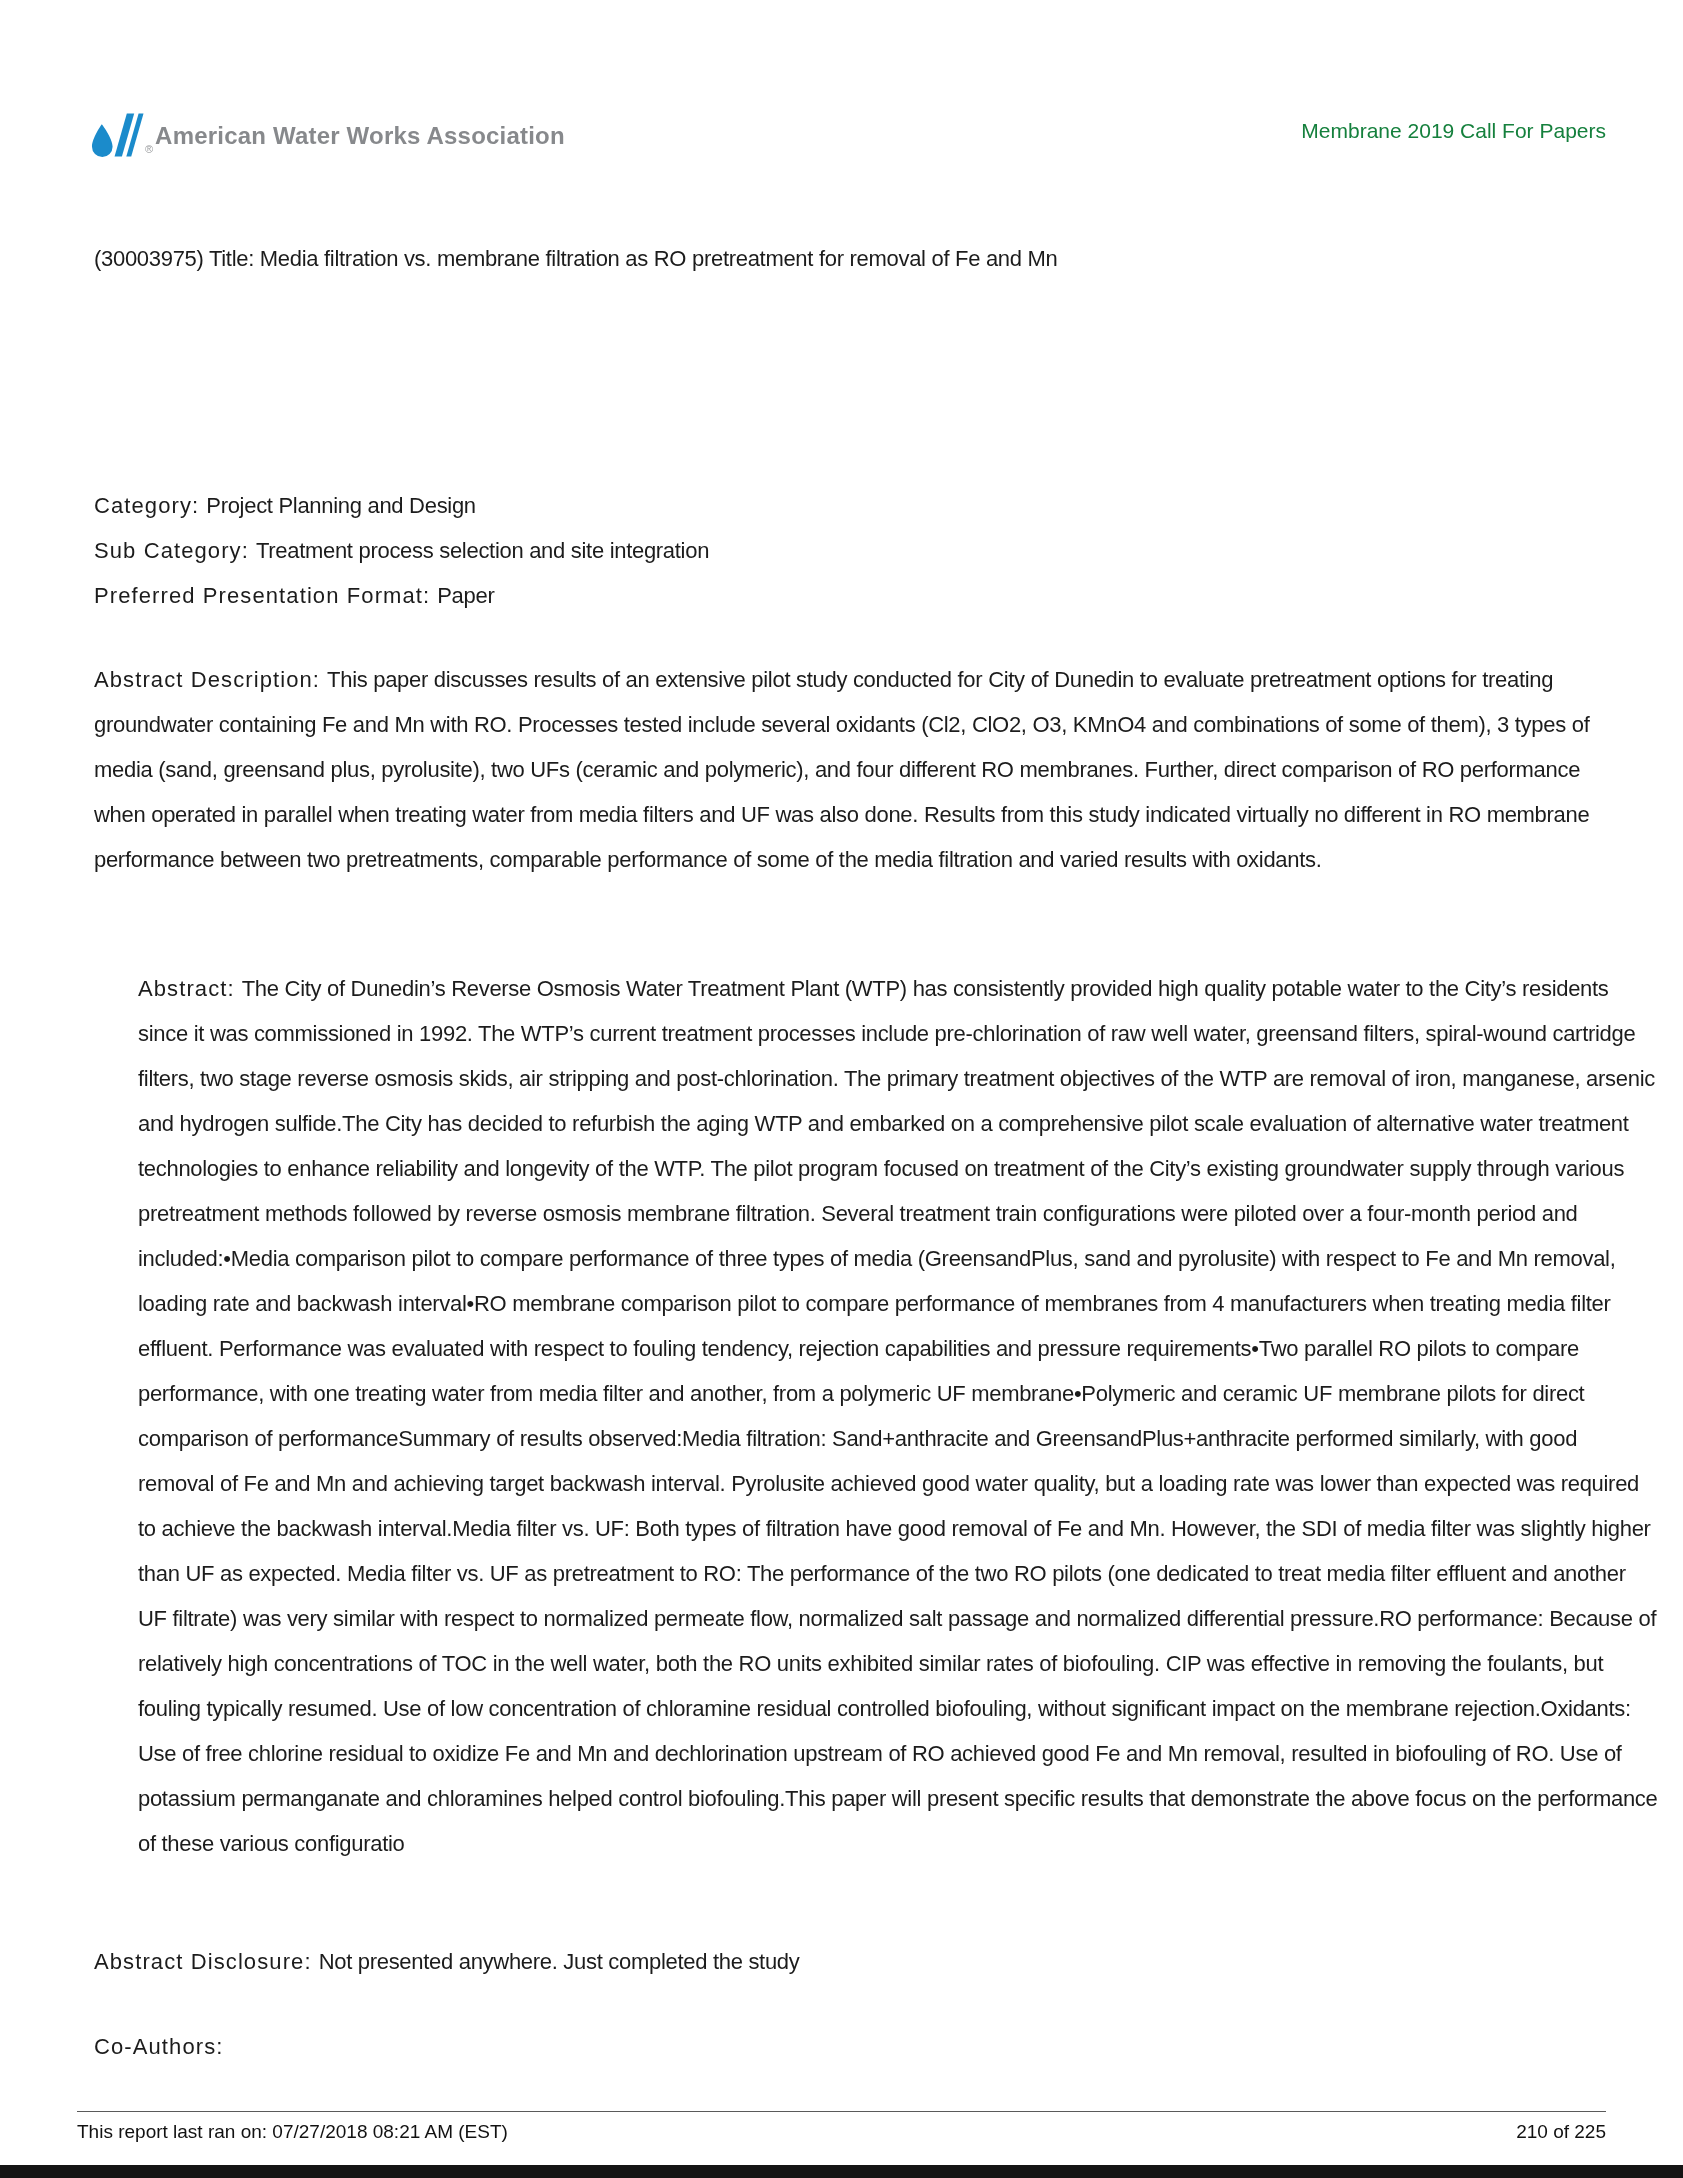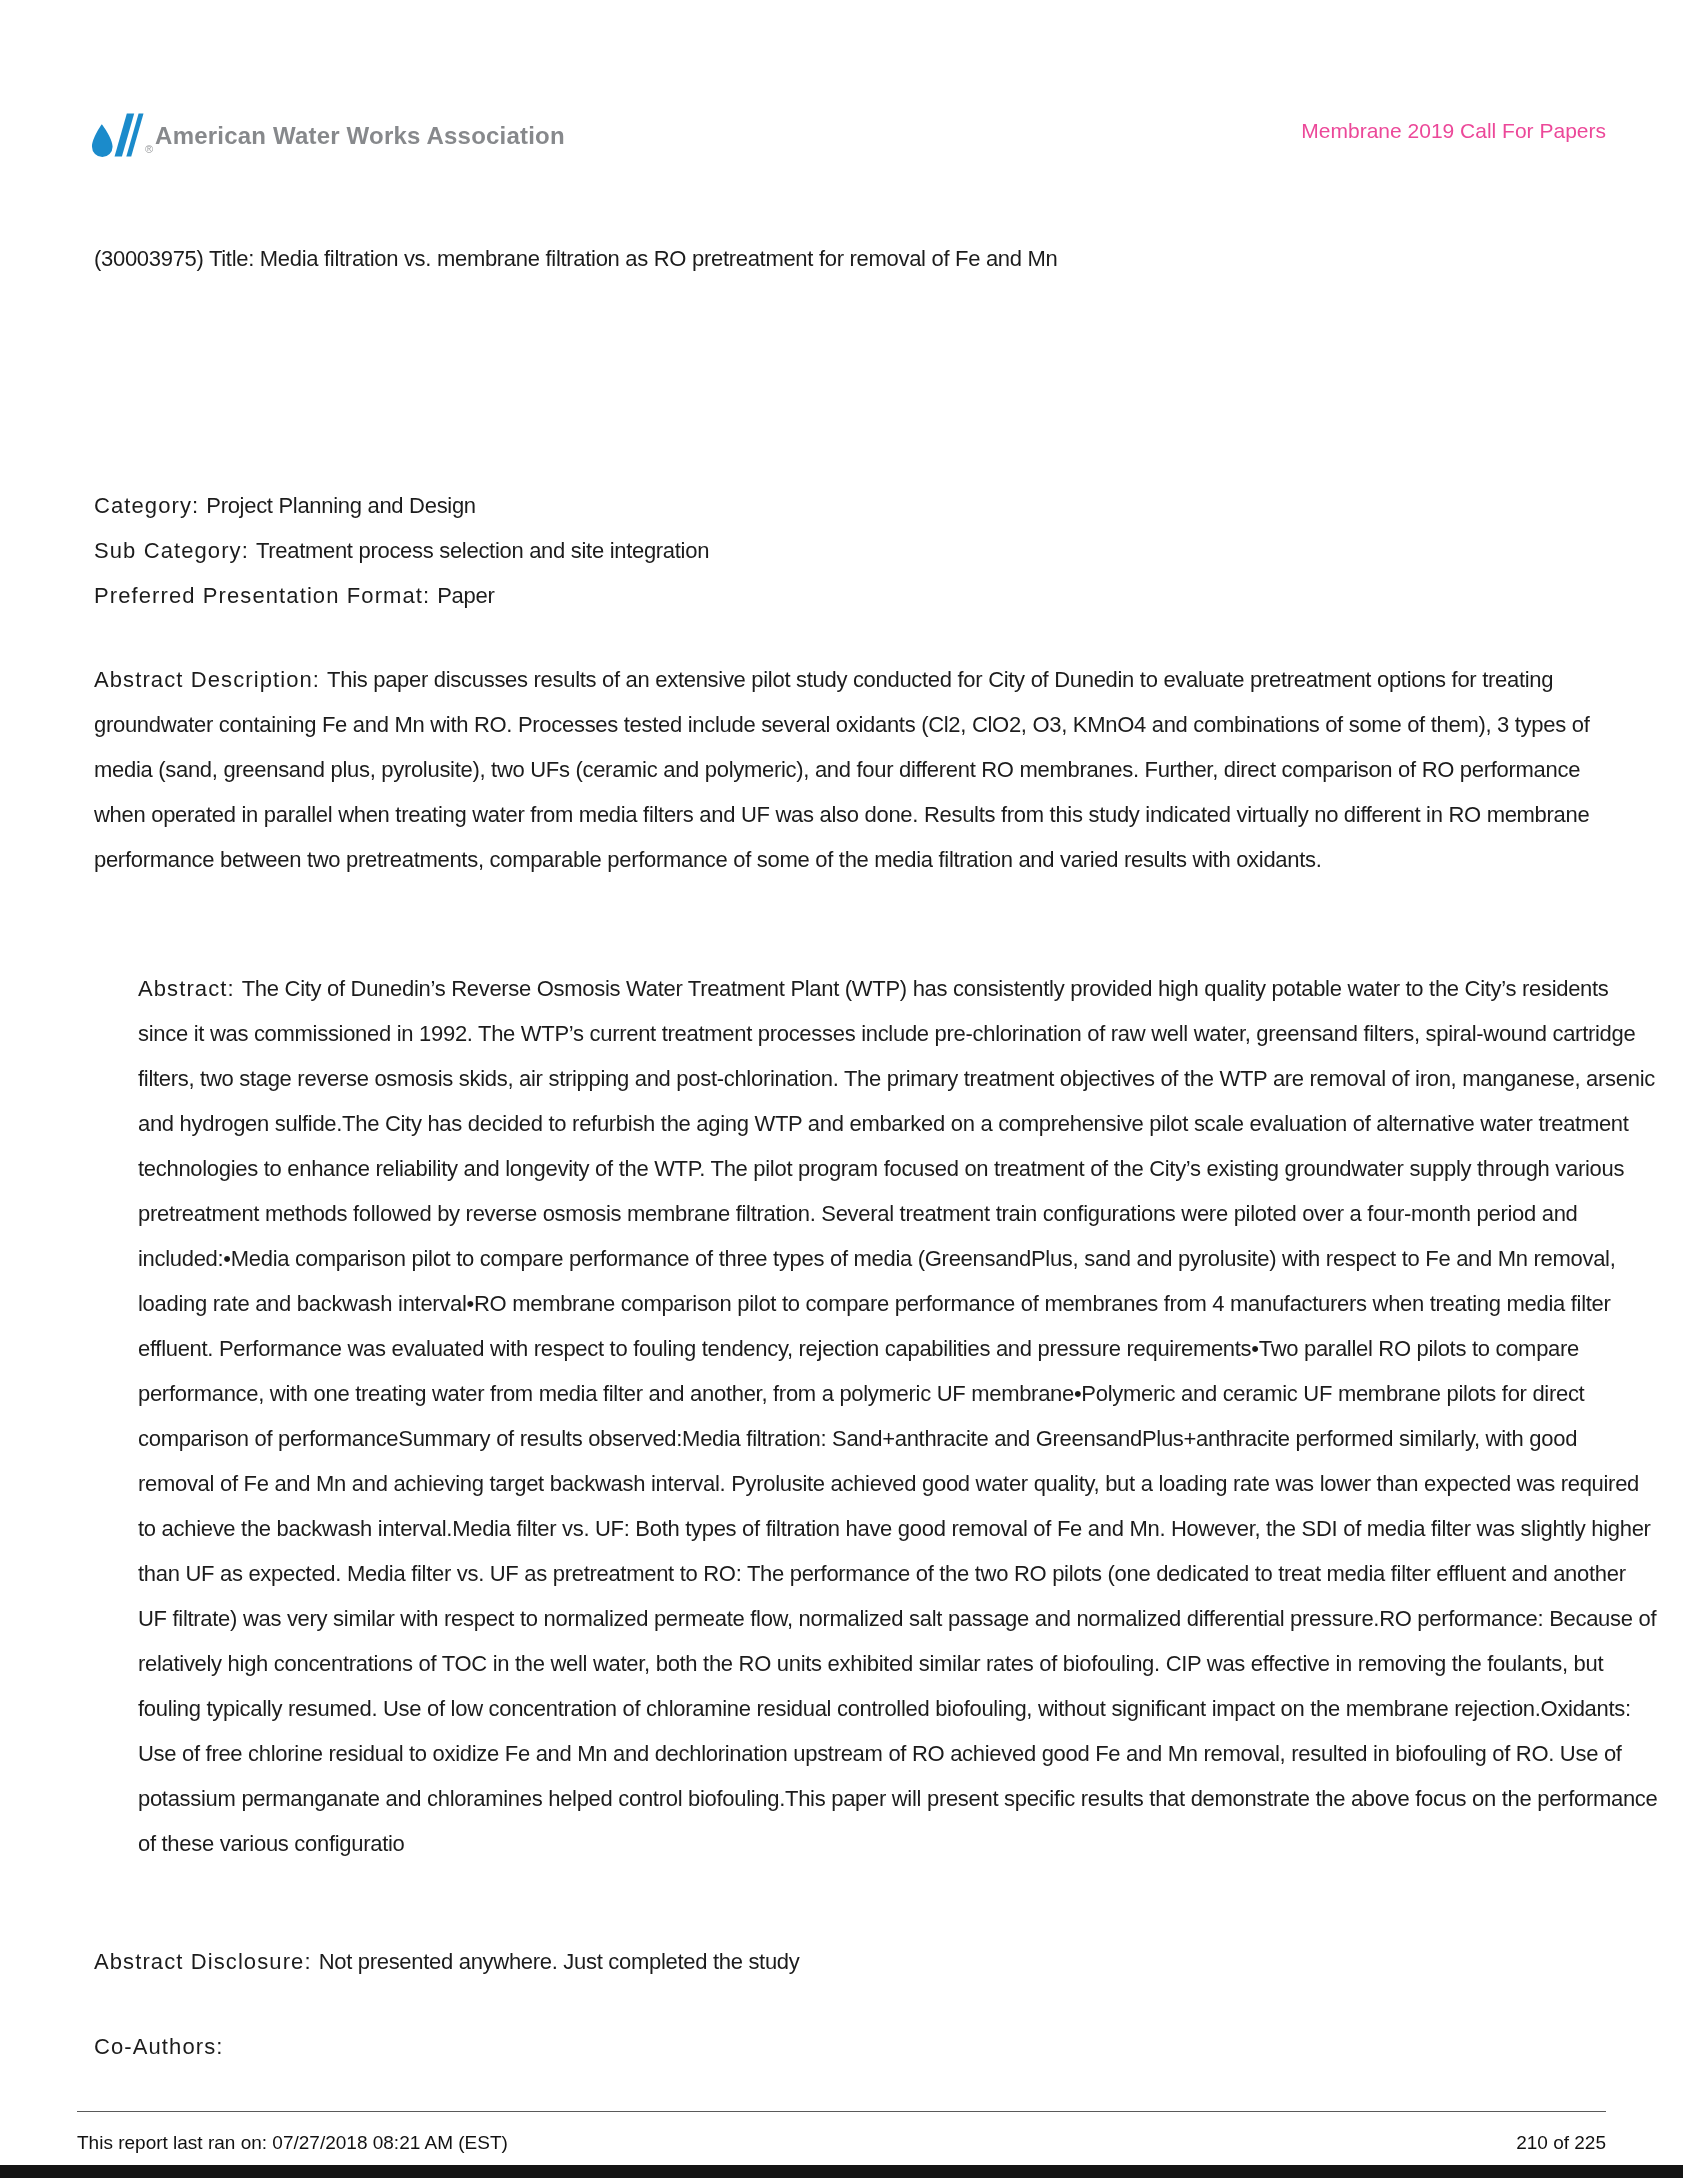--- a/index.html
+++ b/index.html
@@ -10,39 +10,39 @@
     overflow:hidden;
   }
   .abs { position:absolute; }
   p { margin:0; }
 
   
   #header-left { top:111px; left:91px; display:flex; align-items:center; }
   #logo-drop { width:53px; height:50px; flex:0 0 auto; }
   #logo-reg { font-size:11px; color:#9a9c9e; align-self:flex-end; margin:0 2px 6px 1px; }
   #logo-text { font-size:24px; font-weight:600; color:#87898c; letter-spacing:0.2px; }
-  #header-right { top:119px; right:77px; font-size:21px; color:#ec4899; }
+  #header-right { top:119px; right:77px; font-size:21px; color:#15803d; }
 
   
   .line { font-size:22px; line-height:45px; letter-spacing:-0.3px; white-space:nowrap; }
   .para { font-size:22px; line-height:45px; letter-spacing:-0.3px; text-align:left; }
   .lbl { letter-spacing:1.1px; margin-right:7px; }
 
   #title-line   { top:236px;  left:94px; right:59px; }
   #meta-block-1 { top:306px;  left:94px; }
   #meta-block-2 { top:483px;  left:94px; }
   #abstract-description-block { top:657px;  left:94px; width:1520px; }
   #abstract-block             { top:966px;  left:94px; width:1520px;margin-left:44px; }
   #disclosure-line { top:1939px; left:94px; }
   #coauthors-line  { top:2024px; left:94px; }
 
   
   #footer {
     left:77px; right:77px; top:2111px;
-    border-top:1px solid #5a5a5a; padding-top:20px;
+    border-top:1px solid #5a5a5a; padding-top:9px;
     display:flex; justify-content:space-between; align-items:baseline;
     font-size:19px; color:#111;
   }
   #page-bottom-edge { left:0; right:0; top:2165px; height:13px; background:#141414; }
 </style>
 </head>
 <body>
 
 <div class="abs" id="header-left">
   <svg id="logo-drop" viewBox="0 0 54 50" aria-hidden="true">

